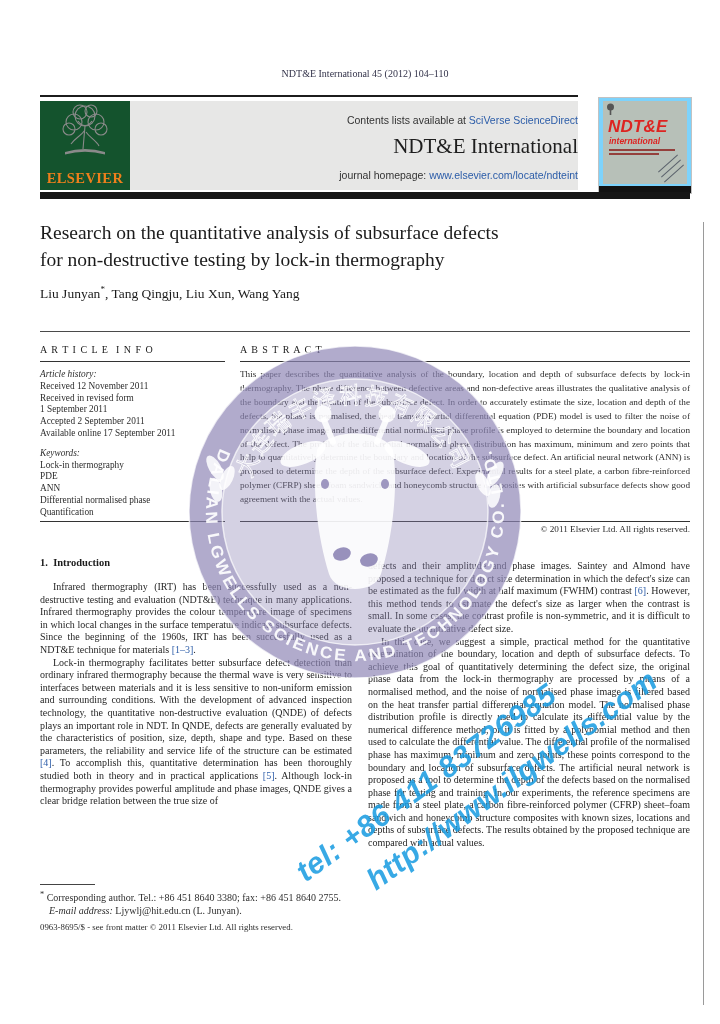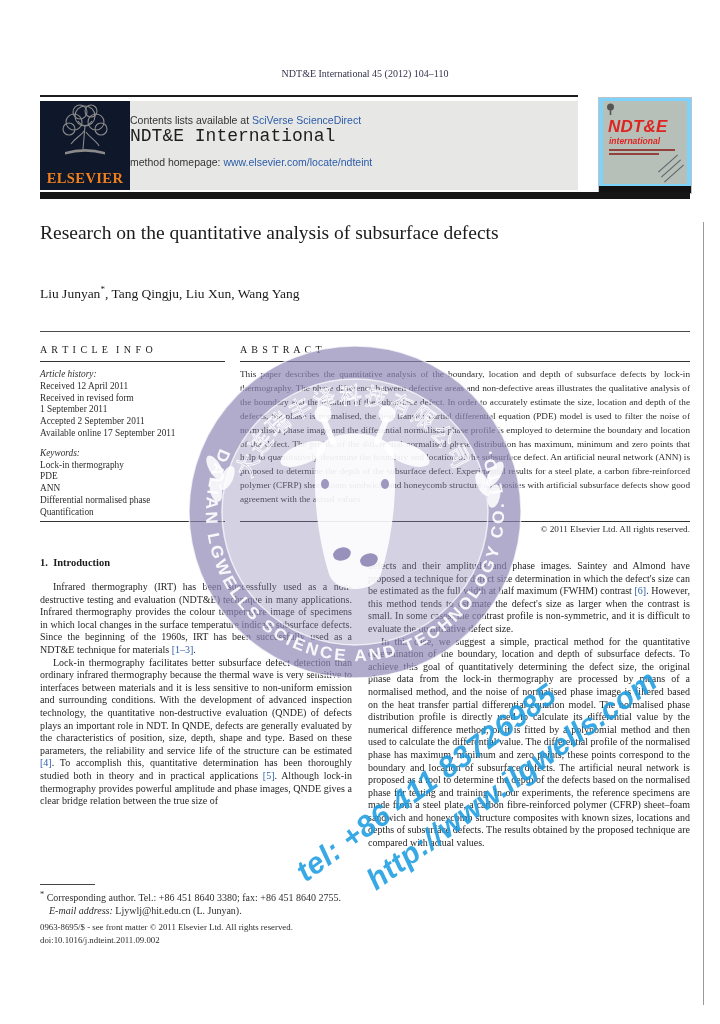--- a/index.html
+++ b/index.html
@@ -7,28 +7,28 @@
           font-family:"Liberation Serif", serif; color:#2b2b2b; }
 
   .abs { position:absolute; }
 
   
   .journal-ref { left:40px; top:68px; width:650px; text-align:center; font-size:10px; color:#33334a; }
 
   
   .banner-rule-top { left:40px; top:95px; width:538px; height:2px; background:#1c1c1c; }
   .banner { left:40px; top:101px; width:538px; height:89px; background:#e7e7e6; }
-  .logo-box { position:absolute; left:0; top:0; width:90px; height:89px; background:#0f172a; text-align:center; }
+  .logo-box { position:absolute; left:0; top:0; width:90px; height:89px; background:#14532d; text-align:center; }
   .elsevier-word { position:absolute; bottom:3px; left:0; width:100%; font-family:"Liberation Serif",serif;
                    font-size:14.5px; font-weight:bold; letter-spacing:0.4px; color:#ee7f1c; }
-  .banner-center { position:absolute; left:90px; right:0; top:0; height:100%; text-align:left;
+  .banner-center { position:absolute; left:90px; right:0; top:0; height:100%; text-align:right;
                    font-family:"Liberation Sans", sans-serif; }
   .contents-line { margin-top:13px; font-size:10.5px; color:#333; }
   .blue-link { color:#2b5ca8; }
-  .banner-title { margin-top:0; font-family:Liberation Mono, monospace; font-size:18px; color:#1e1e1e; }
+  .banner-title { margin-top:8px; font-family:Liberation Serif, serif; font-size:21px; color:#1e1e1e; }
   .homepage-line { margin-top:10px; font-size:10.5px; color:#333; }
 
   
   .cover { left:598px; top:97px; width:92px; height:95px; background:#7dd3fc; border:1px solid #c2c2c2; }
   .cover-inner { position:absolute; left:4px; top:3px; right:4px; bottom:9px; background:#b7c0b8; }
   .cover-minilogo { position:absolute; left:3px; top:2px; width:9px; height:13px; }
   .cover-title { position:absolute; left:5px; top:16px; color:#dd2421; font-family:"Liberation Sans",sans-serif;
                  font-weight:bold; font-style:italic; font-size:17px; letter-spacing:0.2px; }
   .cover-sub { position:absolute; left:6px; top:35px; color:#dd2421; font-family:"Liberation Sans",sans-serif;
                font-weight:bold; font-style:italic; font-size:8.5px; }
@@ -109,21 +109,21 @@
           <path d="M31 25 L29 48 M31 29 C27 35 21 37 17 43 M32 31 C36 37 42 39 45 45"></path>
           <path d="M24 20 C28 26 34 26 38 20"></path>
         </g>
         <path d="M11 51 Q31 45 51 51 L51 53.5 Q31 48 11 53.5 Z" fill="#8a8a8a"></path>
       </svg>
       <div class="elsevier-word">ELSEVIER</div>
     </div>
     <div class="banner-center">
       <div class="contents-line"><span>Contents lists available at </span><span class="blue-link">SciVerse ScienceDirect</span></div>
       <div class="banner-title">NDT&amp;E International</div>
-      <div class="homepage-line"><span>method homepage: </span><span class="blue-link">www.elsevier.com/locate/ndteint</span></div>
+      <div class="homepage-line"><span>journal homepage: </span><span class="blue-link">www.elsevier.com/locate/ndteint</span></div>
     </div>
   </div>
 
   <div class="abs cover">
     <div class="cover-inner">
       <svg class="cover-minilogo" viewBox="0 0 9 13">
         <circle cx="4.5" cy="4" r="3.5" fill="#555"></circle>
           <rect x="3.7" y="6" width="1.6" height="6" fill="#555"></rect>
       </svg>
       <div class="cover-title">NDT&amp;E</div>
@@ -134,30 +134,31 @@
       <div class="cov-diag" style="left:55px; top:67px;"></div>
       <div class="cov-diag" style="left:58px; top:72px;"></div>
     </div>
     <div class="cover-bar"></div>
   </div>
 
   <div class="abs main-black-bar"></div>
 
   <div class="abs article-title">
     <div>Research on the quantitative analysis of subsurface defects</div>
+    <div>for non-destructive testing by lock-in thermography</div>
   </div>
   <div class="abs authors"><span>Liu Junyan</span><sup>*</sup><span>, Tang Qingju, Liu Xun, Wang Yang</span></div>
   <div class="abs rule-affil"></div>
 
   <div class="abs sec-head artinfo-head">A R T I C L E  I N F O</div>
   <div class="abs artinfo-rule"></div>
   <div class="abs artinfo">
     <div class="info-label">Article history:</div>
     <div>
-        <div>Received 12 April 2011</div>
+        <div>Received 12 November 2011</div>
         <div>Received in revised form</div>
         <div>1 September 2011</div>
         <div>Accepted 2 September 2011</div>
         <div>Available online 17 September 2011</div>
       </div>
     <div class="info-gap"></div>
     <div class="info-label">Keywords:</div>
     <div>
         <div>Lock-in thermography</div>
         <div>PDE</div>
@@ -186,21 +187,20 @@
       <p class="ind"><span>In this case, we suggest a simple, practical method for the quantitative determination of the boundary, location and depth of subsurface defects. To achieve this goal of quantitatively determining the defect size, the original phase data from the lock-in thermography are processed by means of a normalised method, and the noise of normalised phase image is filtered based on the heat transfer partial differential equation model. The normalised phase distribution profile is directly used to calculate its differential value by the numerical difference method, or it is fitted by a polynomial method and then used to calculate the differential value. The differential profile of the normalised phase has maximum, minimum and zero points; these points correspond to the boundary and location of subsurface defects. The artificial neural network is proposed as a tool to determine the depth of the defects based on the normalised phase for testing and training. In our experiments, the reference specimens are made from a steel plate, a carbon fibre-reinforced polymer (CFRP) sheet–foam sandwich and honeycomb structure composites with known sizes, locations and depths of subsurface defects. The results obtained by the proposed technique are compared with actual values.</span></p>
     </div>
 
   <div class="abs fn-rule"></div>
   <div class="abs fn">
     <div><sup>*</sup><span> Corresponding author. Tel.: +86 451 8640 3380; fax: +86 451 8640 2755.</span></div>
     <div class="line2"><span class="info-label">E-mail address:</span><span> Ljywlj@hit.edu.cn (L. Junyan).</span></div>
   </div>
   <div class="abs issn">
     <div>0963-8695/$ - see front matter © 2011 Elsevier Ltd. All rights reserved.</div>
-    <div>doi:10.1016/j.ndteint.2011.09.002</div>
   </div>
 
   <div class="abs page-edge"></div>
 
   <div class="abs seal">
     <svg width="340" height="340" viewBox="0 0 340 340">
       <circle cx="170" cy="170" r="166" fill="#8d85b5" opacity="0.38"></circle>
       <circle cx="170" cy="170" r="149.5" fill="none" stroke="#8d85b5" stroke-width="33" opacity="0.5"></circle>
       <circle cx="170" cy="170" r="166" fill="none" stroke="#ffffff" stroke-width="1.5" opacity="0.7"></circle>
       <circle cx="170" cy="170" r="133" fill="none" stroke="#ffffff" stroke-width="1.5" opacity="0.7"></circle>

